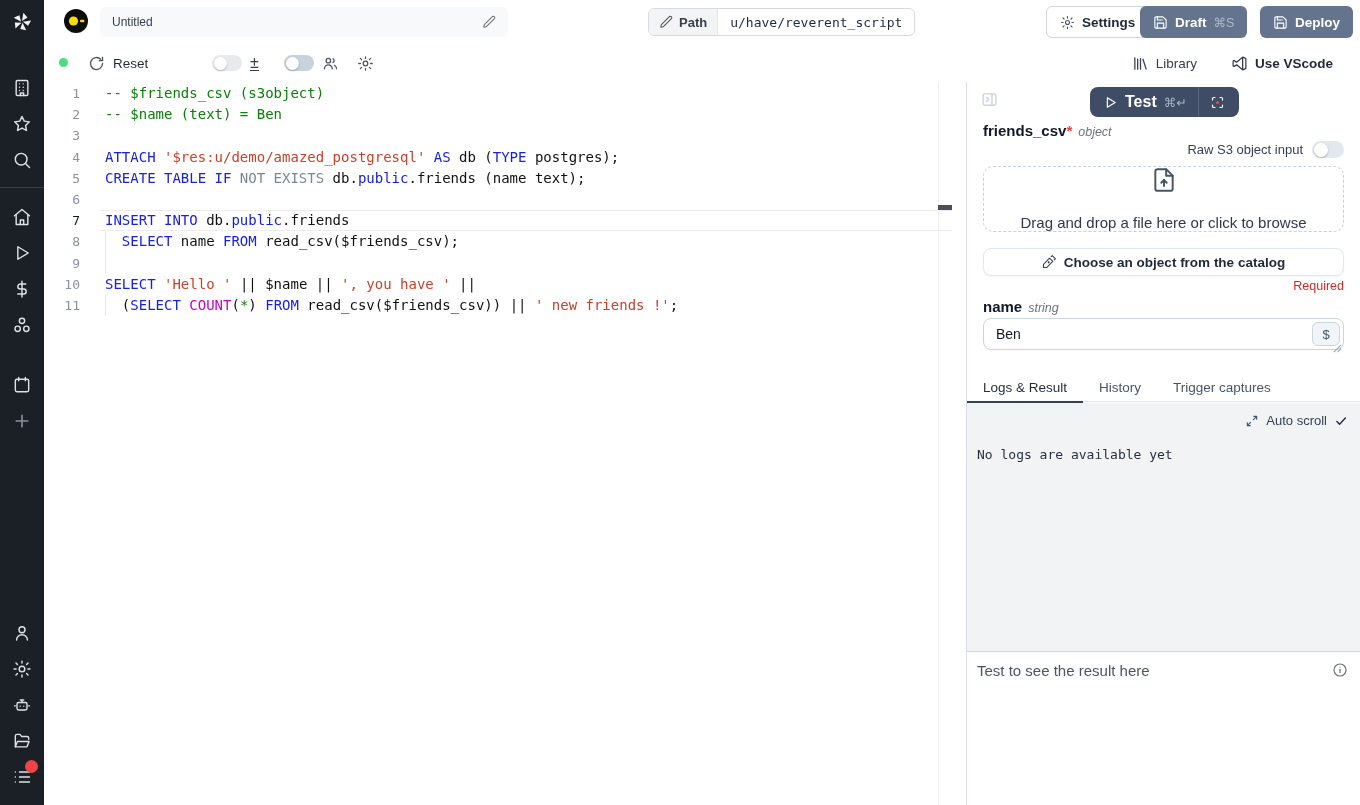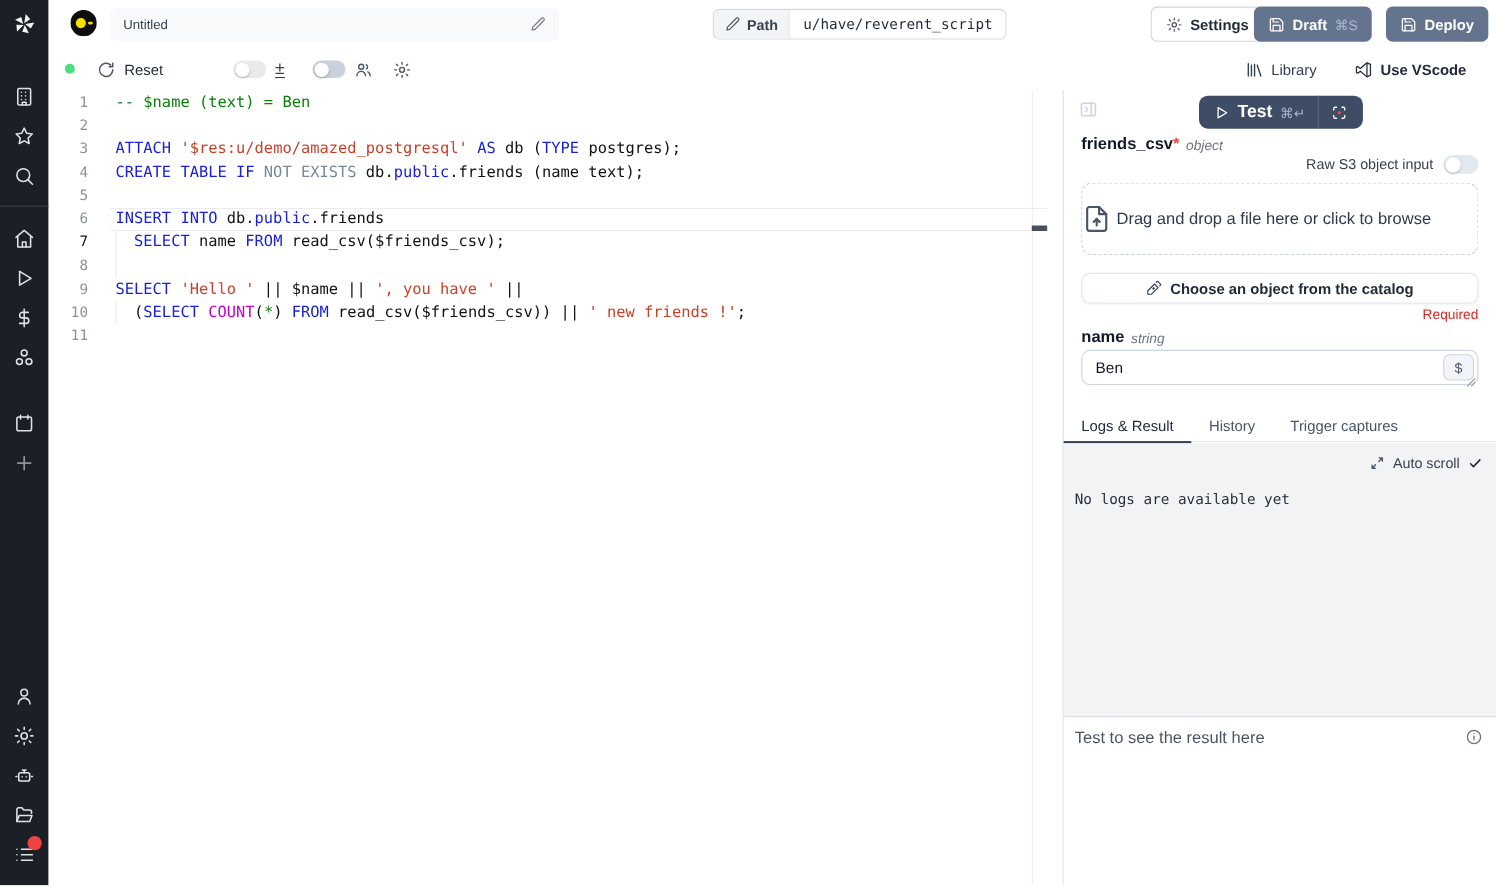--- a/index.html
+++ b/index.html
@@ -86,21 +86,21 @@
 
   .arg-label { position:absolute; left:16px; display:flex; align-items:flex-end; gap:6px; }
   .arg-label .nm { font-size:15px; font-weight:700; color:#111827; }
   .arg-label .req { color:#ef4444; font-weight:700; }
   .arg-label .tp { font-size:12.5px; font-style:italic; color:#6b7280; }
 
   .raws3-row { position:absolute; right:16px; top:59px; display:flex; align-items:center; gap:9px; }
   .raws3-row .lbl { font-size:13px; color:#374151; }
 
   .dropzone { position:absolute; left:16px; right:16px; top:84px; height:66px; border:1.5px dashed #c8d0da;
-              border-radius:10px; display:flex; align-items:center; justify-content:flex-start;
+              border-radius:10px; display:flex; flex-direction:column; align-items:center; justify-content:space-between;
               gap:5px; cursor:pointer; background:#fff; }
   .dropzone .txt { font-size:15px; font-weight:500; color:#2d3a4d; }
   .icon-drop { width:26px; height:26px; color:#475569; }
   .icon-drop svg { width:26px; height:26px; display:block; }
 
   .catalog-btn { position:absolute; left:16px; right:16px; top:166px; height:28px; background:#fff;
                  border:1px solid #e2e8f0; border-radius:8px; box-shadow:0 1px 2px rgba(0,0,0,.05);
                  display:flex; align-items:center; justify-content:center; gap:8px; cursor:pointer; }
   .catalog-btn .lbl { font-size:13.5px; font-weight:600; color:#1f2937; }
   .icon-c { width:14px; height:14px; color:#334155; }
@@ -380,20 +380,21 @@
         <div class="line-number">4</div>
         <div class="line-number">5</div>
         <div class="line-number">6</div>
         <div class="line-number active">7</div>
         <div class="line-number">8</div>
         <div class="line-number">9</div>
         <div class="line-number">10</div>
         <div class="line-number">11</div>
       </div>
     <div class="code-lines">
+        <div class="code-line"><span style="color: rgb(10, 128, 8);">-- $friends_csv (s3object)</span></div>
         <div class="code-line"><span style="color: rgb(10, 128, 8);">-- $name (text) = Ben</span></div>
         <div class="code-line"></div>
         <div class="code-line"><span style="color: rgb(25, 33, 221);">ATTACH</span><span style="color: rgb(17, 17, 17);"> </span><span style="color: rgb(201, 65, 42);">'$res:u/demo/amazed_postgresql'</span><span style="color: rgb(17, 17, 17);"> </span><span style="color: rgb(25, 33, 221);">AS</span><span style="color: rgb(17, 17, 17);"> db (</span><span style="color: rgb(25, 33, 221);">TYPE</span><span style="color: rgb(17, 17, 17);"> postgres);</span></div>
         <div class="code-line"><span style="color: rgb(25, 33, 221);">CREATE TABLE IF</span><span style="color: rgb(119, 136, 153);"> NOT EXISTS</span><span style="color: rgb(17, 17, 17);"> db.</span><span style="color: rgb(25, 33, 221);">public</span><span style="color: rgb(17, 17, 17);">.friends (name text);</span></div>
         <div class="code-line"></div>
         <div class="code-line active"><span style="color: rgb(25, 33, 221);">INSERT INTO</span><span style="color: rgb(17, 17, 17);"> db.</span><span style="color: rgb(25, 33, 221);">public</span><span style="color: rgb(17, 17, 17);">.friends</span></div>
         <div class="code-line guide"><span style="color: rgb(17, 17, 17);">  </span><span style="color: rgb(25, 33, 221);">SELECT</span><span style="color: rgb(17, 17, 17);"> name </span><span style="color: rgb(25, 33, 221);">FROM</span><span style="color: rgb(17, 17, 17);"> read_csv($friends_csv);</span></div>
         <div class="code-line guide"></div>
         <div class="code-line"><span style="color: rgb(25, 33, 221);">SELECT</span><span style="color: rgb(17, 17, 17);"> </span><span style="color: rgb(201, 65, 42);">'Hello '</span><span style="color: rgb(17, 17, 17);"> || $name || </span><span style="color: rgb(201, 65, 42);">', you have '</span><span style="color: rgb(17, 17, 17);"> ||</span></div>
         <div class="code-line guide"><span style="color: rgb(17, 17, 17);">  (</span><span style="color: rgb(25, 33, 221);">SELECT</span><span style="color: rgb(17, 17, 17);"> </span><span style="color: rgb(199, 0, 199);">COUNT</span><span style="color: rgb(17, 17, 17);">(</span><span style="color: rgb(20, 125, 20);">*</span><span style="color: rgb(17, 17, 17);">) </span><span style="color: rgb(25, 33, 221);">FROM</span><span style="color: rgb(17, 17, 17);"> read_csv($friends_csv)) || </span><span style="color: rgb(201, 65, 42);">' new friends !'</span><span style="color: rgb(17, 17, 17);">;</span></div>

